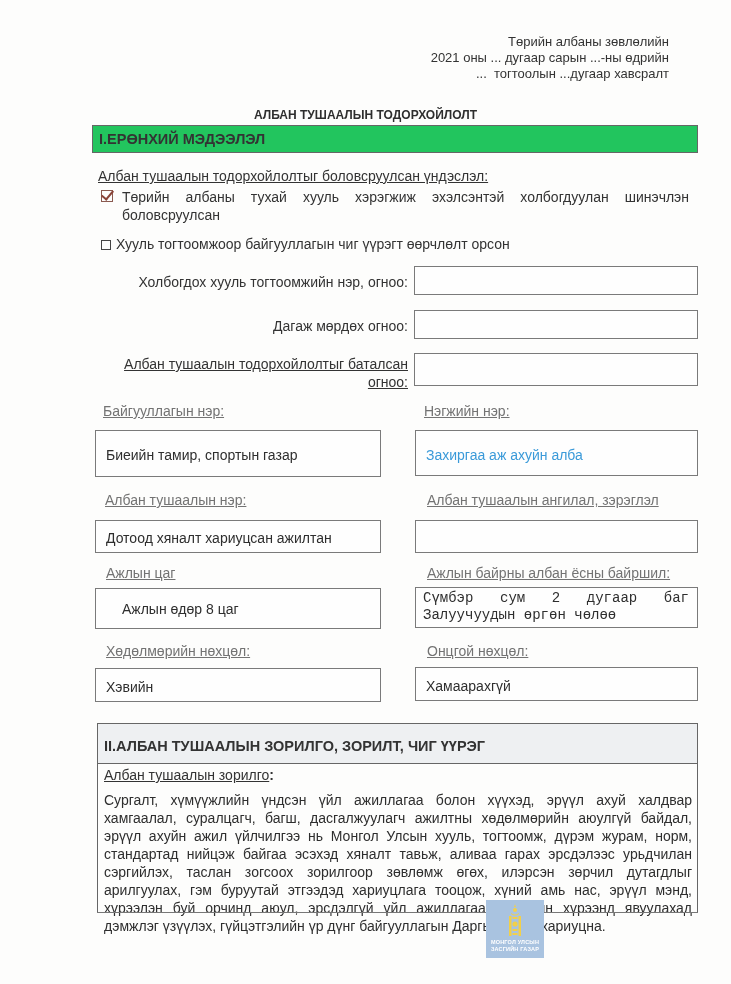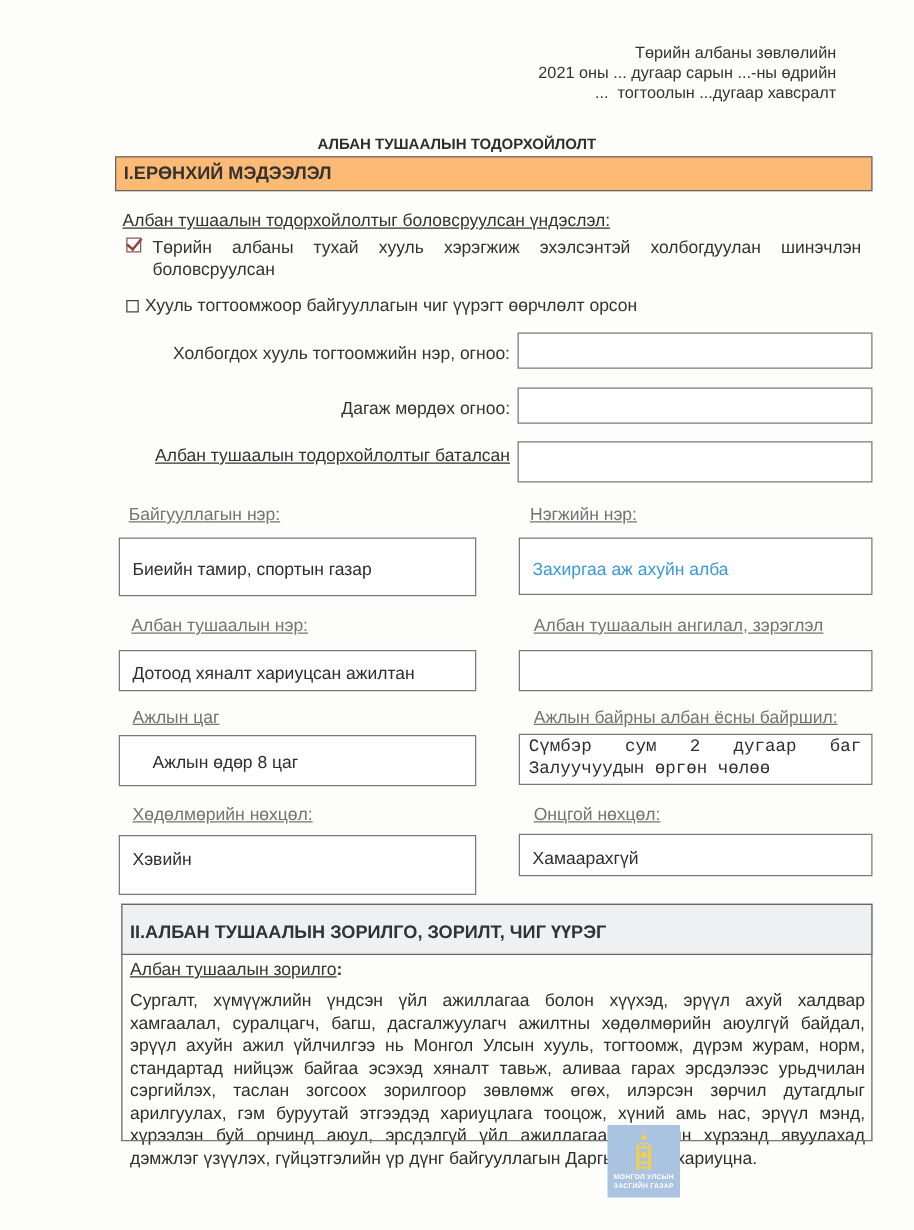--- a/index.html
+++ b/index.html
@@ -7,21 +7,21 @@
     width: 731px; height: 984px; position: relative; overflow: hidden;
     background: #fdfdfc;
     font-family: "Liberation Sans", sans-serif;
     color: #2a2a2a;
   }
   .abs { position: absolute; }
   .header-note { right: 62px; top: 34px; text-align: right; font-size: 13px; line-height: 16px; color: #333; }
   .header-note div { white-space: pre; }
   .doc-title { left: 0; width: 731px; top: 108px; text-align: center; font-size: 12px; font-weight: bold; color: #2e2e2e; }
   .section-box {
-    background: #fdba74; border: 1.5px solid #666; box-sizing: border-box;
+    background: #22c55e; border: 1.5px solid #666; box-sizing: border-box;
     font-weight: bold; font-size: 14.5px; color: #333;
   }
   .sec1 { left: 92px; top: 125px; width: 606px; height: 28px; padding: 5px 0 0 6px; }
   .basis-label { left: 98px; top: 168px; font-size: 14px; text-decoration: underline; color: #333; }
   .checkbox {
     position: absolute; width: 12px; height: 12px; border: 1.3px solid #8a5a50;
     box-sizing: border-box;
   }
   .checkbox.checked::after {
     content: ""; position: absolute; left: 2px; top: -3px; width: 5px; height: 10px;
@@ -73,20 +73,21 @@
 <div class="abs cb2-text">Хууль тогтоомжоор байгууллагын чиг үүрэгт өөрчлөлт орсон</div>
 
 <div class="abs right-label" style="left:100px; width:308px; top:274px;">Холбогдох хууль тогтоомжийн нэр, огноо:</div>
 <div class="abs field" style="left:414px; top:266px; width:284px; height:29px;"></div>
 
 <div class="abs right-label" style="left:100px; width:308px; top:318px;">Дагаж мөрдөх огноо:</div>
 <div class="abs field" style="left:414px; top:310px; width:284px; height:29px;"></div>
 
 <div class="abs right-label ul" style="left:100px; width:308px; top:355px; line-height:18px;">
   <div>Албан тушаалын тодорхойлолтыг баталсан</div>
+  <div>огноо:</div>
 </div>
 <div class="abs field" style="left:414px; top:353px; width:284px; height:33px;"></div>
 
 <div class="abs small-label" style="left:103px; top:403px;">Байгууллагын нэр:</div>
 <div class="abs field" style="left:95px; top:430px; width:286px; height:47px; padding:16px 0 0 10px;">Биеийн тамир, спортын газар</div>
 
 <div class="abs small-label" style="left:424px; top:403px;">Нэгжийн нэр:</div>
 <div class="abs field" style="left:415px; top:430px; width:283px; height:46px; padding:16px 0 0 10px; color:#3a9ad9;">Захиргаа аж ахуйн алба</div>
 
 <div class="abs small-label" style="left:105px; top:492px;">Албан тушаалын нэр:</div>
@@ -95,21 +96,21 @@
 <div class="abs small-label" style="left:427px; top:492px;">Албан тушаалын ангилал, зэрэглэл</div>
 <div class="abs field" style="left:415px; top:520px; width:283px; height:33px;"></div>
 
 <div class="abs small-label" style="left:106px; top:565px;">Ажлын цаг</div>
 <div class="abs field" style="left:95px; top:588px; width:286px; height:41px; padding:12px 0 0 26px;">Ажлын өдөр 8 цаг</div>
 
 <div class="abs small-label" style="left:427px; top:565px;">Ажлын байрны албан ёсны байршил:</div>
 <div class="abs field" style="left:415px; top:587px; width:283px; height:41px; padding:2px 8px 0 7px; line-height:17px; text-align:justify;font-family:Liberation Mono, monospace;">Сүмбэр сум 2 дугаар баг Залуучуудын өргөн чөлөө</div>
 
 <div class="abs small-label" style="left:106px; top:643px;">Хөдөлмөрийн нөхцөл:</div>
-<div class="abs field" style="left:95px; top:668px; width:286px; height:48px; padding:10px 0 0 10px;">Хэвийн</div>
+<div class="abs field" style="left:95px; top:668px; width:286px; height:34px; padding:10px 0 0 10px;">Хэвийн</div>
 
 <div class="abs small-label" style="left:427px; top:643px;">Онцгой нөхцөл:</div>
 <div class="abs field" style="left:415px; top:667px; width:283px; height:34px; padding:10px 0 0 10px;">Хамаарахгүй</div>
 
 <div class="abs sec2-wrap"></div>
 <div class="abs sec2-head">II.АЛБАН ТУШААЛЫН ЗОРИЛГО, ЗОРИЛТ, ЧИГ ҮҮРЭГ</div>
 
 <div class="abs goal-label"><span class="ul">Албан тушаалын зорилго</span><span style="font-weight:bold;">:</span></div>
 
 <div class="abs goal-text">Сургалт, хүмүүжлийн үндсэн үйл ажиллагаа болон хүүхэд, эрүүл ахуй халдвар хамгаалал, суралцагч, багш, дасгалжуулагч ажилтны хөдөлмөрийн аюулгүй байдал, эрүүл ахуйн ажил үйлчилгээ нь Монгол Улсын хууль, тогтоомж, дүрэм журам, норм, стандартад нийцэж байгаа эсэхэд хяналт тавьж, аливаа гарах эрсдэлээс урьдчилан сэргийлэх, таслан зогсоох зорилгоор зөвлөмж өгөх, илэрсэн зөрчил дутагдлыг арилгуулах, гэм буруутай этгээдэд хариуцлага тооцож, хүний амь нас, эрүүл мэнд, хүрээлэн буй орчинд аюул, эрсдэлгүй үйл ажиллагааг хуулийн хүрээнд явуулахад дэмжлэг үзүүлэх, гүйцэтгэлийн үр дүнг байгууллагын Даргын өмнө хариуцна.</div>

